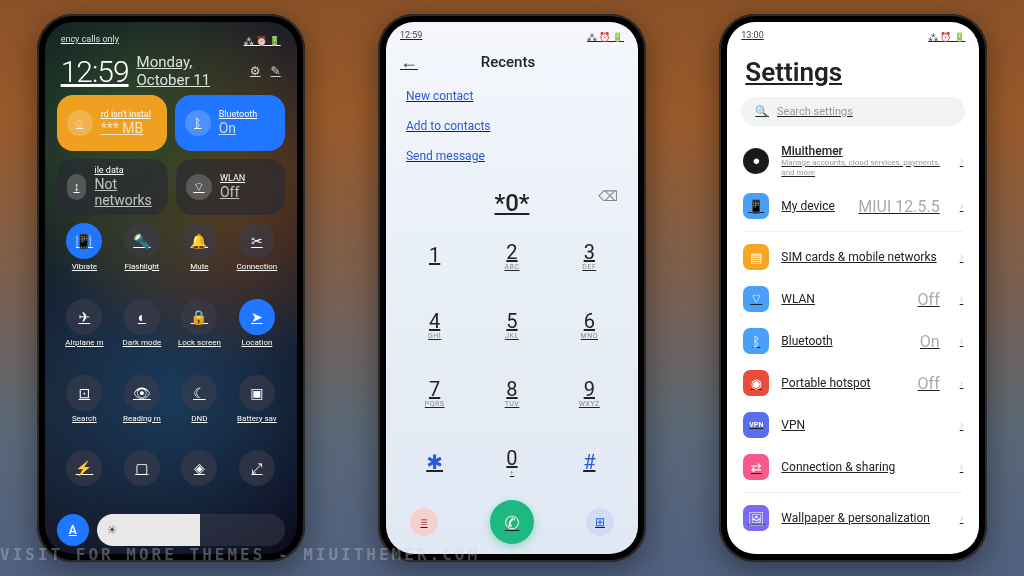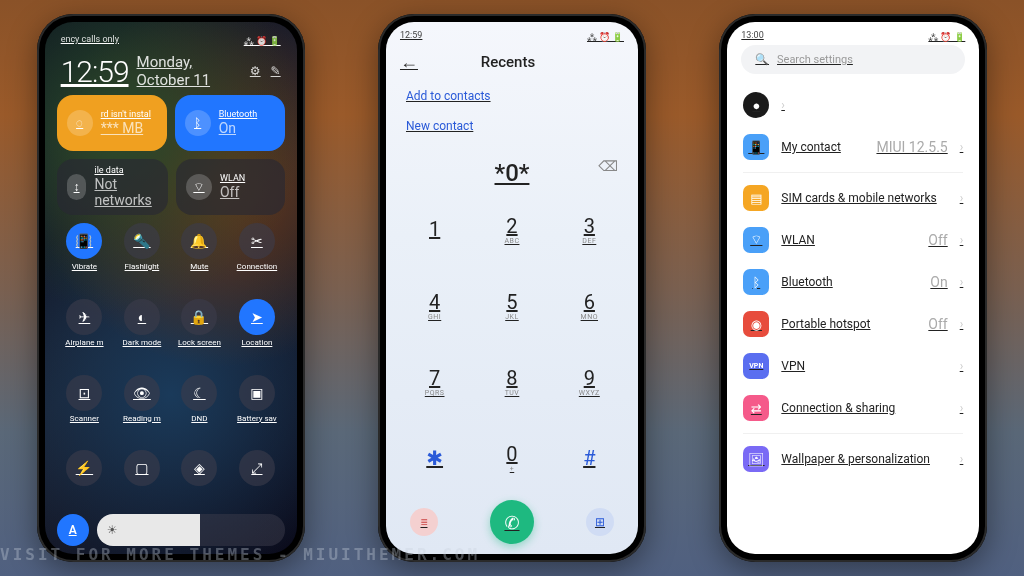--- a/index.html
+++ b/index.html
@@ -193,21 +193,21 @@
 .ic-device { background: #4aa0f8; }
 .ic-sim { background: #f5a623; }
 .ic-wlan { background: #4aa0f8; }
 .ic-bt { background: #4aa0f8; }
 .ic-hotspot { background: #e74c3c; }
 .ic-vpn { background: #5a6ef0; font-size: 7px; font-weight: 700; }
 .ic-share { background: #f55a8a; }
 .ic-wall { background: #7a6af5; }
 .set-label { flex: 1; font-size: 12px; }
 .set-sub { font-size: 8px; color: #999; line-height: 1.2; }
-.set-value { font-size: 14px; color: #aaa; margin-right: 0; }
+.set-value { font-size: 16px; color: #aaa; margin-right: 8px; }
 .set-chev { color: #ccc; font-size: 12px; }
 .set-divider { height: 1px; background: #f0f0f0; margin: 4px 16px; }
 </style>
 </head>
 <body>
 
 <div class="phone">
   <div class="screen ctrl-bg">
     <div class="statusbar">
       <span>ency calls only</span>
@@ -281,21 +281,21 @@
         <div class="toggle">
           <div class="toggle-btn ">🔒</div>
           <span>Lock screen</span>
         </div>
         <div class="toggle">
           <div class="toggle-btn active">➤</div>
           <span>Location</span>
         </div>
         <div class="toggle">
           <div class="toggle-btn ">⊡</div>
-          <span>Scanner</span>
+          <span>Search</span>
         </div>
         <div class="toggle">
           <div class="toggle-btn ">👁</div>
           <span>Reading m</span>
         </div>
         <div class="toggle">
           <div class="toggle-btn ">☾</div>
           <span>DND</span>
         </div>
         <div class="toggle">
@@ -328,22 +328,23 @@
   <div class="screen dialer-bg">
     <div class="sb-light">
       <span>12:59</span>
       <span>⁂ ⏰ 🔋</span>
     </div>
     <div class="dialer-head">
       <span class="back-arrow">←</span>
       <span class="dialer-title">Recents</span>
     </div>
     <div class="dialer-links">
+      <div class="dialer-link">New contact</div>
       <div class="dialer-link">Add to contacts</div>
-      <div class="dialer-link">New contact</div>
+      <div class="dialer-link">Send message</div>
     </div>
     <div class="dial-display">
       <span>*0*</span>
       <span class="backspace">⌫</span>
     </div>
     <div class="keypad" id="keypad">
         <div class="key ">
           <span class="key-num">1</span>
         </div>
         <div class="key ">
@@ -396,33 +397,38 @@
     </div>
   </div>
 </div>
 
 <div class="phone">
   <div class="screen settings-bg">
     <div class="sb-light">
       <span>13:00</span>
       <span>⁂ ⏰ 🔋</span>
     </div>
+    <div class="settings-title">Settings</div>
     <div class="search-box">
       <span>🔍</span>
       <span>Search settings</span>
     </div>
     <div class="set-list">
       <div class="set-row">
         <div class="set-icon ic-account">●</div>
+        <div class="set-label">
+          <div style="font-weight:500">Miuithemer</div>
+          <div class="set-sub">Manage accounts, cloud services, payments, and more</div>
+        </div>
         <span class="set-chev">›</span>
       </div>
       <div id="settings-rows">
           <div class="set-row">
             <div class="set-icon ic-device">📱</div>
-            <div class="set-label">My contact</div>
+            <div class="set-label">My device</div>
             <span class="set-value">MIUI 12.5.5</span>
             <span class="set-chev">›</span>
           </div>
           <div class="set-divider"></div>
           <div class="set-row">
             <div class="set-icon ic-sim">▤</div>
             <div class="set-label">SIM cards &amp; mobile networks</div>
             <span class="set-chev">›</span>
           </div>
           <div class="set-row">

